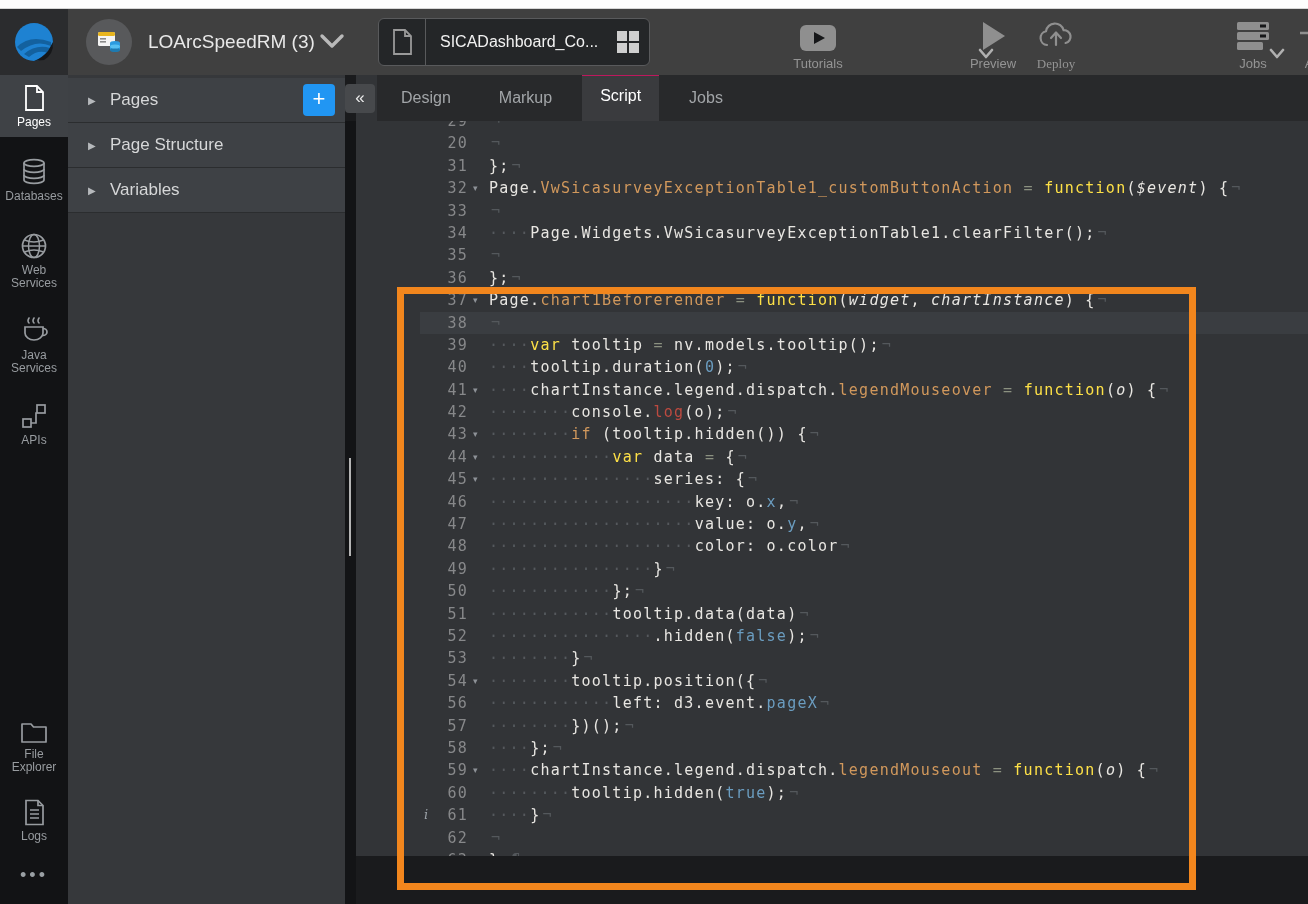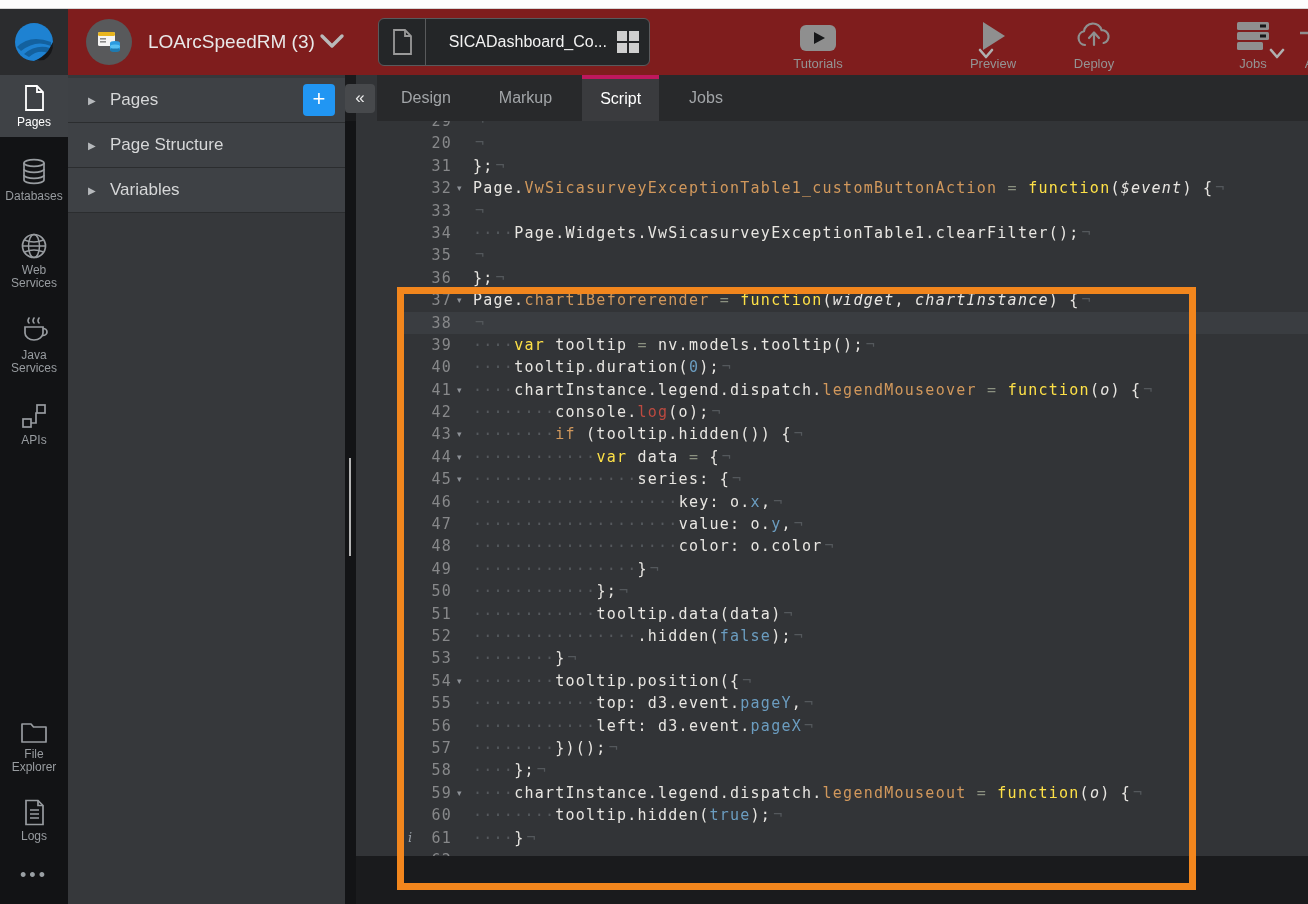--- a/index.html
+++ b/index.html
@@ -4,28 +4,28 @@
 <style>
   html,body{margin:0;padding:0;background:#ffffff;}
   .app{position:relative;width:1308px;height:904px;background:#1a1b1d;overflow:hidden;
        font-family:"Liberation Sans",sans-serif;-webkit-font-smoothing:antialiased;}
   .abs{position:absolute;}
 
   
   .white-strip{left:0;top:0;width:1308px;height:8px;background:#fdfdfd;border-bottom:1px solid #d6d6d6;}
 
   
-  .topbar{left:0;top:9px;width:1308px;height:66px;background:#7f1d1d;}
+  .topbar{left:0;top:9px;width:1308px;height:66px;background:#404040;}
   .logo-tile{left:0;top:0;width:68px;height:66px;background:#2b2c2e;display:flex;align-items:center;justify-content:center;}
   .avatar{left:86px;top:10px;width:46px;height:46px;border-radius:50%;background:#58595b;display:flex;align-items:center;justify-content:center;}
   .project-name{left:148px;top:0;height:66px;line-height:66px;color:#e8e8e8;font-size:19px;}
   .proj-chevron{left:318px;top:22px;}
   .page-tab{left:378px;top:9px;width:270px;height:46px;border:1px solid #595a5c;border-radius:6px;background:#242628;display:flex;align-items:center;}
   .page-tab .file-cell{width:46px;height:100%;border-right:1px solid #595a5c;display:flex;align-items:center;justify-content:center;}
-  .page-tab .tab-label{flex:1;color:#f2f2f2;font-size:16px;padding-left:14px;white-space:nowrap;overflow:hidden;text-align:right;}
+  .page-tab .tab-label{flex:1;color:#f2f2f2;font-size:16px;padding-left:14px;white-space:nowrap;overflow:hidden;}
   .page-tab .grid-cell{width:42px;display:flex;align-items:center;justify-content:center;}
   .tb-action{top:12px;text-align:center;color:#949494;font-size:13px;}
   .tb-action .ic{height:30px;display:flex;align-items:flex-end;justify-content:center;}
   .tb-action .lbl{margin-top:5px;}
   .chev-small{position:absolute;}
 
   
   .rail{left:0;top:75px;width:68px;height:829px;background:#121315;display:flex;flex-direction:column;align-items:stretch;}
   .rail-item{padding:9px 2px 8px 2px;text-align:center;color:#989ca0;font-size:12px;line-height:13px;cursor:pointer;}
   .rail-item svg{display:block;margin:0 auto 4px auto;}
@@ -43,23 +43,23 @@
   
   .gap-strip{left:345px;top:75px;width:11px;height:829px;background:#131416;}
   .tab-left-patch{left:345px;top:75px;width:32px;height:46px;background:#1a1b1d;}
   .collapse-btn{left:345px;top:84px;width:30px;height:29px;background:#47494c;border-radius:4px;color:#ececec;font-size:17px;line-height:28px;text-align:center;cursor:pointer;z-index:5;}
   .panel-scroll-thumb{left:349px;top:458px;width:2px;height:98px;background:#b4b4b4;z-index:4;cursor:pointer;}
 
   
   .editor{left:356px;top:75px;width:952px;height:781px;background:#323437;}
   .tabbar{position:absolute;left:21px;top:0;right:0;height:46px;background:#28292b;display:flex;}
   .tab{height:46px;line-height:46px;padding:0 18px;margin:0 6px;color:#a2a5a8;font-size:16px;cursor:pointer;box-sizing:border-box;}
-  .tab.active{background:#3a3b3e;color:#ffffff;border-top:4px solid #be185d;line-height:40px;}
+  .tab.active{background:#3a3b3e;color:#ffffff;border-top:1px solid #be185d;line-height:40px;}
   .code-area{position:absolute;left:0;top:46px;right:0;bottom:0;overflow:hidden;}
-  .code-scroll{position:absolute;left:0;top:-11px;right:0;padding-left:48px;}
+  .code-scroll{position:absolute;left:16px;top:-11px;right:0;padding-left:48px;}
   .code-line{position:relative;height:22.4px;line-height:22.4px;font-family:"DejaVu Sans Mono",monospace;font-size:15px;letter-spacing:1.25px;white-space:pre;cursor:text;}
   .code-line.hl{background:#3a3d41;}
   .ln-info{position:absolute;left:4px;width:12px;color:#9aa0a6;font-size:13px;font-style:italic;font-family:"DejaVu Serif",serif;letter-spacing:0;}
   .ln-num{position:absolute;left:18px;width:30px;text-align:right;color:#87888a;}
   .ln-fold{position:absolute;left:53px;width:14px;color:#8e9297;font-size:9px;letter-spacing:0;font-family:"DejaVu Sans",sans-serif;}
   .ln-text{position:absolute;left:69px;}
   .tp{color:#e8e6e2;}
   .to{color:#d1985c;}
   .tk{color:#fde047;font-weight:normal;}
   .ti{color:#e8e6e2;font-style:italic;text-align:center;}
@@ -145,21 +145,21 @@
           </svg>
       </div>
       <div class="lbl">Preview</div>
     </div>
     <div class="abs chev-small" style="left:977px;top:38px;">
       <svg width="18" height="13" viewBox="0 0 18 13">
           <polyline points="3,3 9,10 15,3" fill="none" stroke="#b0b0b0" stroke-width="2.6" stroke-linecap="round" stroke-linejoin="round"></polyline>
         </svg>
     </div>
 
-    <div class="abs tb-action" style="left:1054px;width:80px;">
+    <div class="abs tb-action" style="left:1016px;width:80px;font-family:Liberation Serif, serif;">
       <div class="ic">
         <svg width="38" height="30" viewBox="0 0 38 30">
           <path d="M10 24 a7 7 0 0 1 -1 -13.8 a9 9 0 0 1 17.6 -1 a6.5 6.5 0 0 1 2 12.8" fill="none" stroke="#8f8f8f" stroke-width="2.2" stroke-linecap="round"></path>
           <line x1="19" y1="12" x2="19" y2="24" stroke="#8f8f8f" stroke-width="2.2" stroke-linecap="round"></line>
           <polyline points="14,17 19,11.5 24,17" fill="none" stroke="#8f8f8f" stroke-width="2.2" stroke-linecap="round" stroke-linejoin="round"></polyline>
         </svg>
       </div>
       <div class="lbl">Deploy</div>
     </div>
 
@@ -303,21 +303,20 @@
           <div class="code-line"><span class="ln-info"></span><span class="ln-num">45</span><span class="ln-fold">▾</span><span class="ln-text"><span class="tw">················</span><span class="tp">series: {</span><span class="te">¬</span></span></div>
           <div class="code-line"><span class="ln-info"></span><span class="ln-num">46</span><span class="ln-fold"></span><span class="ln-text"><span class="tw">····················</span><span class="tp">key: o.</span><span class="tb">x</span><span class="tp">,</span><span class="te">¬</span></span></div>
           <div class="code-line"><span class="ln-info"></span><span class="ln-num">47</span><span class="ln-fold"></span><span class="ln-text"><span class="tw">····················</span><span class="tp">value: o.</span><span class="tb">y</span><span class="tp">,</span><span class="te">¬</span></span></div>
           <div class="code-line"><span class="ln-info"></span><span class="ln-num">48</span><span class="ln-fold"></span><span class="ln-text"><span class="tw">····················</span><span class="tp">color: o.color</span><span class="te">¬</span></span></div>
           <div class="code-line"><span class="ln-info"></span><span class="ln-num">49</span><span class="ln-fold"></span><span class="ln-text"><span class="tw">················</span><span class="tp">}</span><span class="te">¬</span></span></div>
           <div class="code-line"><span class="ln-info"></span><span class="ln-num">50</span><span class="ln-fold"></span><span class="ln-text"><span class="tw">············</span><span class="tp">};</span><span class="te">¬</span></span></div>
           <div class="code-line"><span class="ln-info"></span><span class="ln-num">51</span><span class="ln-fold"></span><span class="ln-text"><span class="tw">············</span><span class="tp">tooltip.data(data)</span><span class="te">¬</span></span></div>
           <div class="code-line"><span class="ln-info"></span><span class="ln-num">52</span><span class="ln-fold"></span><span class="ln-text"><span class="tw">················</span><span class="tp">.hidden(</span><span class="tb">false</span><span class="tp">);</span><span class="te">¬</span></span></div>
           <div class="code-line"><span class="ln-info"></span><span class="ln-num">53</span><span class="ln-fold"></span><span class="ln-text"><span class="tw">········</span><span class="tp">}</span><span class="te">¬</span></span></div>
           <div class="code-line"><span class="ln-info"></span><span class="ln-num">54</span><span class="ln-fold">▾</span><span class="ln-text"><span class="tw">········</span><span class="tp">tooltip.position({</span><span class="te">¬</span></span></div>
-          <div class="code-line"><span class="ln-info"></span><span class="ln-num">55</span><span class="ln-fold"></span><span class="ln-text"><span class="tw">············</span><span class="tp">top: d3.event.</span><span class="tb">pageY</span><span class="tp">,</span><span class="te">¬</span></span></div>
           <div class="code-line"><span class="ln-info"></span><span class="ln-num">56</span><span class="ln-fold"></span><span class="ln-text"><span class="tw">············</span><span class="tp">left: d3.event.</span><span class="tb">pageX</span><span class="te">¬</span></span></div>
           <div class="code-line"><span class="ln-info"></span><span class="ln-num">57</span><span class="ln-fold"></span><span class="ln-text"><span class="tw">········</span><span class="tp">})();</span><span class="te">¬</span></span></div>
           <div class="code-line"><span class="ln-info"></span><span class="ln-num">58</span><span class="ln-fold"></span><span class="ln-text"><span class="tw">····</span><span class="tp">};</span><span class="te">¬</span></span></div>
           <div class="code-line"><span class="ln-info"></span><span class="ln-num">59</span><span class="ln-fold">▾</span><span class="ln-text"><span class="tw">····</span><span class="tp">chartInstance.legend.dispatch.</span><span class="to">legendMouseout</span><span class="tp"> </span><span class="tg">=</span><span class="tp"> </span><span class="tk">function</span><span class="tp">(</span><span class="ti">o</span><span class="tp">) {</span><span class="te">¬</span></span></div>
           <div class="code-line"><span class="ln-info"></span><span class="ln-num">60</span><span class="ln-fold"></span><span class="ln-text"><span class="tw">········</span><span class="tp">tooltip.hidden(</span><span class="tb">true</span><span class="tp">);</span><span class="te">¬</span></span></div>
           <div class="code-line"><span class="ln-info">i</span><span class="ln-num">61</span><span class="ln-fold"></span><span class="ln-text"><span class="tw">····</span><span class="tp">}</span><span class="te">¬</span></span></div>
           <div class="code-line"><span class="ln-info"></span><span class="ln-num">62</span><span class="ln-fold"></span><span class="ln-text"><span class="te">¬</span></span></div>
           <div class="code-line"><span class="ln-info"></span><span class="ln-num">63</span><span class="ln-fold"></span><span class="ln-text"><span class="tp">};</span><span class="te">¶</span></span></div>
         </div>
     </div>

